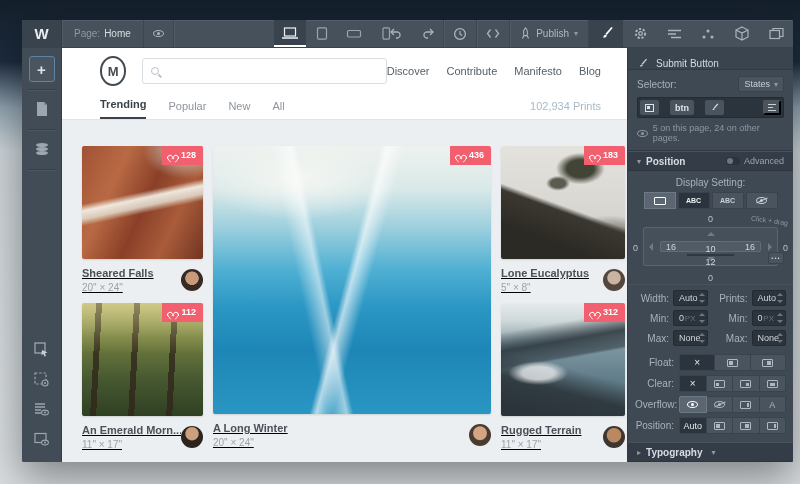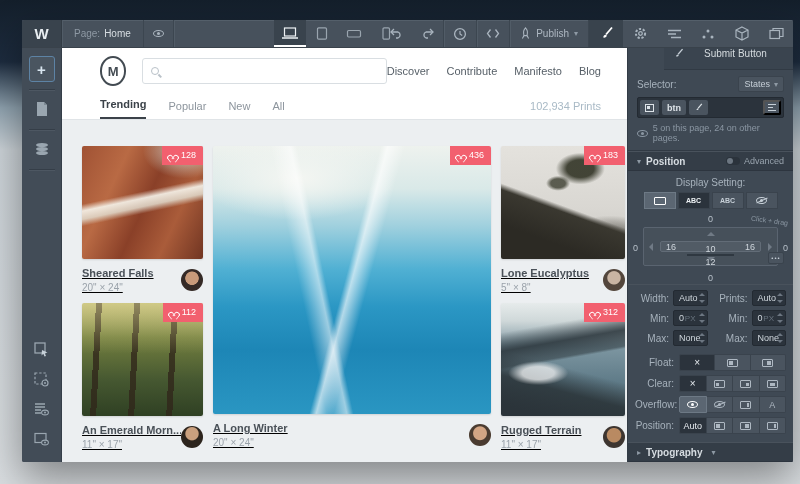--- a/index.html
+++ b/index.html
@@ -52,21 +52,21 @@
   .sh-row2 { height:25px; display:flex; align-items:flex-end; }
   .tab { font-size:11px; color:#8d959d; margin-right:22px; padding-bottom:7px; }
   .tab.active { color:#3b4249; font-weight:bold; border-bottom:2px solid #3b4249; }
   .prints { margin-left:auto; font-size:11px; color:#a9bac6; padding-bottom:7px; }
   .content { flex:1; padding:26px 0 0 20px; display:flex; gap:10px; min-height:0; }
   .col { display:flex; flex-direction:column; }
   .col1 { width:121px; } .col2 { width:278px; } .col3 { width:124px; }
   .card { margin-bottom:10px; }
   .photo { position:relative; width:100%; border-radius:2px; box-shadow:0 1px 2px rgba(0,0,0,.12); }
   .ph-s { height:113px; } .ph-l { height:268px; }
-  .badge { position:absolute; top:0; right:0; background:#f2606f; color:#fff; font-size:9px; font-weight:normal; padding:4px 7px 5px; display:flex; align-items:center; gap:4px; border-radius:0 2px 0 0; }
+  .badge { position:absolute; top:0; right:0; background:#f2606f; color:#fff; font-size:9px; font-weight:bold; padding:4px 7px 5px; display:flex; align-items:center; gap:4px; border-radius:0 2px 0 0; }
   .heart { width:8px; height:7px; position:relative; display:inline-block; }
   .heart::before,.heart::after { content:""; position:absolute; top:0; width:4px; height:6px; border:1px solid #fff; border-bottom:none; border-radius:3px 3px 0 0; }
   .heart::before { left:0; transform:rotate(-40deg); transform-origin:100% 100%; }
   .heart::after { right:0; transform:rotate(40deg); transform-origin:0 100%; }
   .meta { display:flex; align-items:center; padding-top:8px;text-decoration:underline; }
   .meta-txt { flex:1; min-width:0; }
   .c-title { font-size:11px; font-weight:bold; color:#4a5158; white-space:nowrap; overflow:hidden; }
   .c-size { font-size:10px; color:#9aa2aa; margin-top:3px; }
   .avatar { width:22px; height:22px; border-radius:50%; flex:0 0 22px; }
   
@@ -94,26 +94,26 @@
     linear-gradient(170deg,rgba(0,0,0,0) 22%,rgba(42,52,58,.85) 36%,rgba(52,64,70,.6) 48%,rgba(0,0,0,0) 50%),
     linear-gradient(195deg,rgba(0,0,0,0) 55%,rgba(38,46,50,.8) 72%,#2b343a 92%),
     linear-gradient(180deg,#e6ebeb 0%,#cfd8d9 16%,#7e97a2 38%,#5f7b88 70%,#50656f 100%); }
   .av1 { background:radial-gradient(circle at 50% 42%,#c89a7a 0 38%,#352a26 42%); }
   .av2 { background:radial-gradient(circle at 50% 35%,#caa07e 0 34%,#2c241d 40%); }
   .av3 { background:radial-gradient(circle at 50% 42%,#d3a584 0 38%,#4a3b30 44%); }
   .av4 { background:radial-gradient(circle at 50% 40%,#c9b4a2 0 36%,#53463c 42%); }
   .av5 { background:radial-gradient(circle at 50% 42%,#b98a62 0 40%,#3d3530 46%); }
   
   .panel { width:166px; background:#3f4954; border-left:1px solid #333c46; color:#c6cfd7; display:flex; flex-direction:column; font-size:10px; overflow:hidden; }
-  .el-row { height:22px; background:#3a444f; border-bottom:1px solid #313a44; display:flex; align-items:flex-start; gap:20px; padding:0 9px; color:#d4dade; font-size:10px; flex:0 0 22px;margin-left:36px; }
+  .el-row { height:22px; background:#3a444f; border-bottom:1px solid #313a44; display:flex; align-items:flex-end; gap:8px; padding:0 9px; color:#d4dade; font-size:10px; flex:0 0 22px; }
   .sel-block { padding:6px 9px 7px; border-bottom:1px solid #313a44; }
   .sel-row { display:flex; align-items:center; justify-content:space-between; }
   .lbl { color:#a7b2bc; font-size:10px; }
   .states-btn { background:#4a545f; border:1px solid #3a434d; border-radius:2px; color:#c6cfd7; font-size:9px; padding:2px 5px; display:flex; align-items:center; gap:4px; }
-  .sel-field { margin-top:5px; height:21px; background:#2b333c; border:1px solid #232a32; border-radius:2px; display:flex; align-items:center; padding:2px; gap:3px; }
+  .sel-field { margin-top:5px; height:21px; background:#2b333c; border:1px solid #232a32; border-radius:2px; display:flex; align-items:center; padding:2px; gap:11px; }
   .chip { background:#4a545f; border-radius:2px; height:15px; display:flex; align-items:center; justify-content:center; padding:0 5px; color:#dde3e8; font-size:9px; font-weight:bold; }
   .sort-btn { margin-left:auto; background:#4a545f; border-radius:2px; height:15px; width:18px; display:flex; align-items:center; justify-content:center; }
   .usage { margin-top:5px; display:flex; align-items:center; gap:5px; color:#8b97a3; font-size:9px; }
   .sec-head { height:20px; background:#343d47; border-top:1px solid #49525c; border-bottom:1px solid #2d353f; display:flex; align-items:center; padding:0 9px; gap:5px; flex:0 0 20px; }
   .sec-title { color:#d6dce1; font-weight:bold; font-size:10px; }
   .adv { margin-left:auto; display:flex; align-items:center; gap:4px; color:#98a3ad; font-size:9px; }
   .switch { width:14px; height:8px; border-radius:4px; background:#2b333c; position:relative; }
   .switch::after { content:""; position:absolute; left:1px; top:1px; width:6px; height:6px; border-radius:50%; background:#6c7681; }
   .disp-label { text-align:center; color:#a7b2bc; margin:6px 0 4px; font-size:10px; }
   .disp-btns { display:flex; justify-content:center; gap:2px; padding-bottom:6px; }

